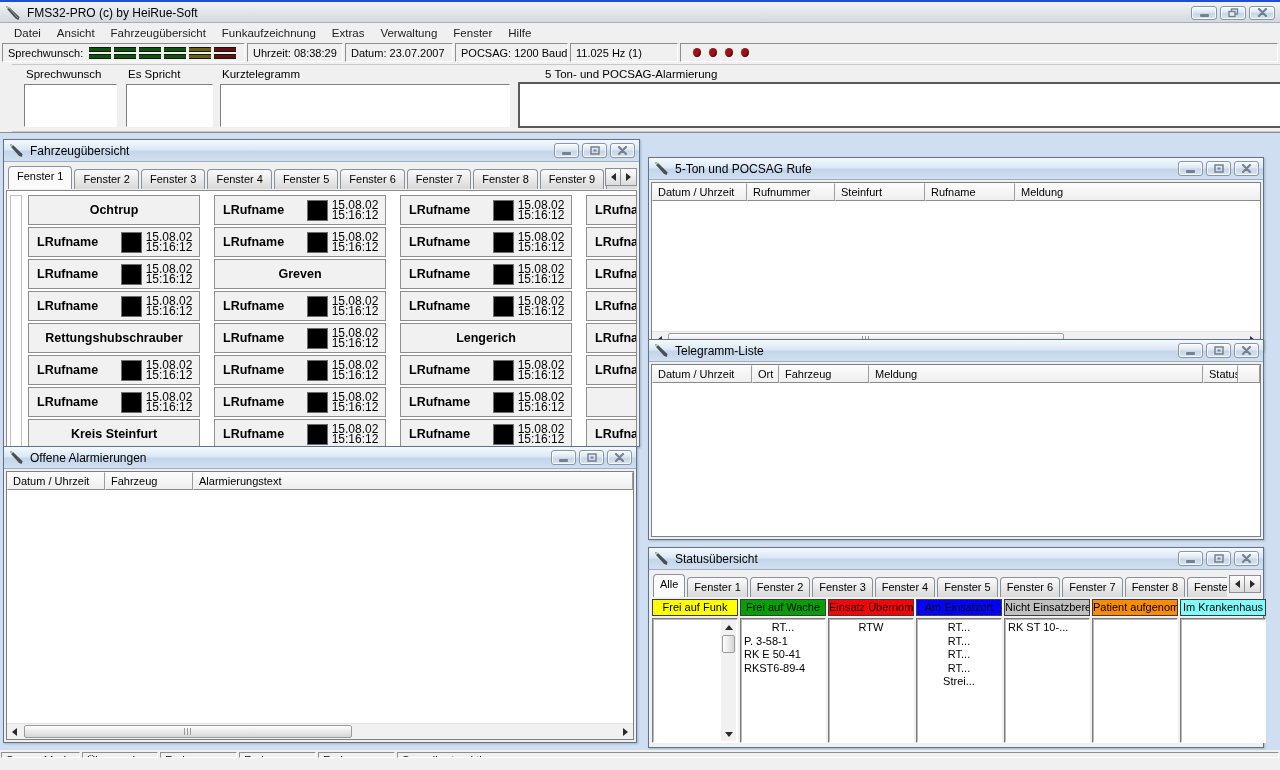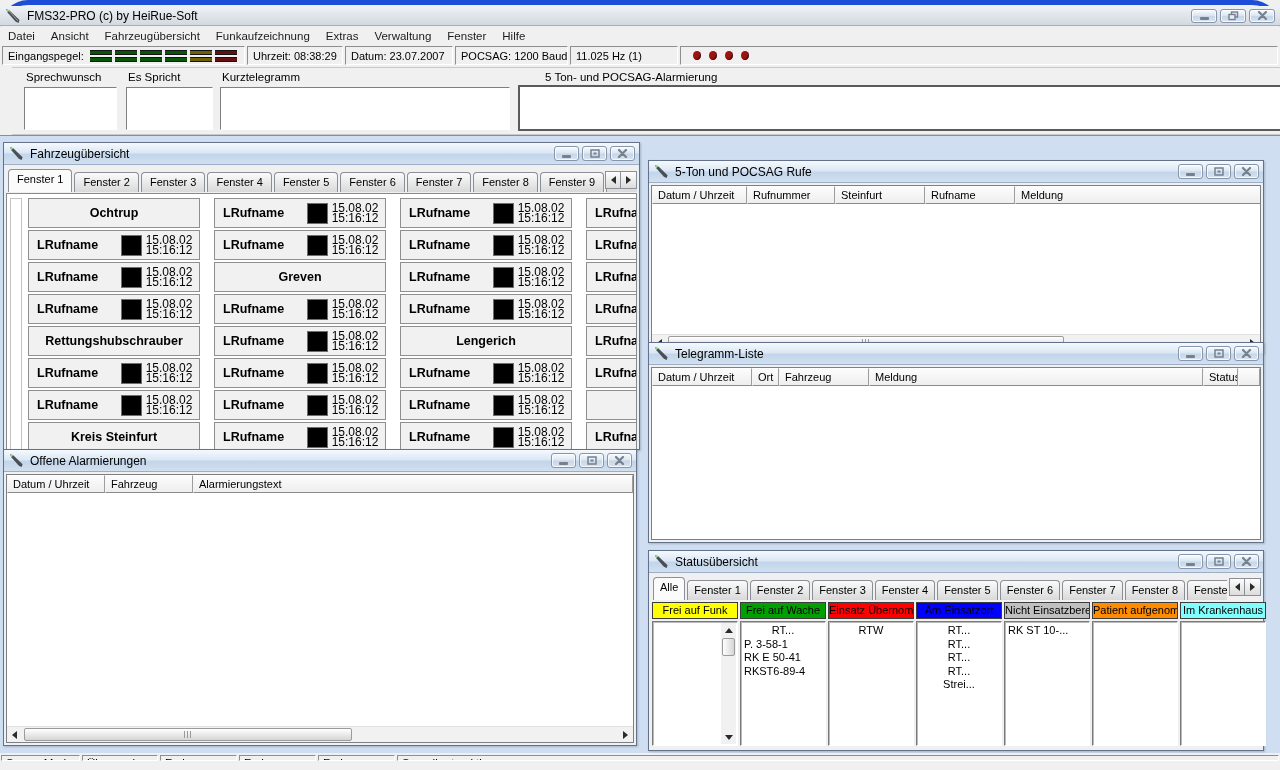--- a/index.html
+++ b/index.html
@@ -1,32 +1,32 @@
 <!DOCTYPE html>
 <html><head>
 <meta charset="utf-8">
 <style>
   * { box-sizing: border-box; margin: 0; padding: 0; }
   html,body { width:1280px; height:770px; overflow:hidden; }
   body { font-family:"Liberation Sans", sans-serif; font-size:11px; color:#000; background:#f0f0f0; }
-  #app { position:relative; width:1280px; height:770px; background:#f0f0f0; border-top:5px solid #1d4ed8;border-radius:28px; }
+  #app { position:relative; width:1280px; height:770px; background:#f0f0f0; border-top:2px solid #1d4ed8; }
 
   
   .main-titlebar { position:absolute; left:0; top:1px; width:100%; height:20px;
     background:linear-gradient(#eff2f5,#d3d9e0); border-bottom:1px solid #a8aeb6;
     display:flex; align-items:center; padding:0 5px; }
   .main-titlebar .title { font-size:12px; margin-left:6px; }
   .win-buttons { margin-left:auto; display:flex; gap:3px; }
   .wbtn { width:26px; height:14px; border:1px solid #8796ab; border-radius:3px;
     background:linear-gradient(#f8fbfe,#dde7f2 45%,#c7d6e8 55%,#d9e4f1);
     display:flex; align-items:center; justify-content:center; box-shadow:inset 0 0 0 1px rgba(255,255,255,.75); }
   .glyph-min { width:9px; height:3px; background:#76818f; border-radius:1px; margin-top:5px; }
 
   
-  .menu-bar { position:absolute; left:0; top:22px; width:100%; height:17px; display:flex; align-items:center; background:#f0f0f0; }
+  .menu-bar { position:absolute; left:0; top:22px; width:100%; height:17px; display:flex; align-items:center; padding-left:6px; background:#f0f0f0; }
   .menu-item { padding:1px 8px; font-size:11.5px; color:#1c1c1c; cursor:default; }
 
   
   .info-bar { position:absolute; left:0; top:40px; width:100%; height:21px; background:#f0f0f0; }
   .info-panel { position:absolute; top:1px; height:19px; border:1px solid; border-color:#8e8e8e #ffffff #ffffff #8e8e8e; background:#f0f0f0; display:flex; align-items:center; padding:0 5px; white-space:nowrap; }
   .level-meter { display:flex; gap:3px; margin-left:6px; }
   .meter-seg { display:flex; flex-direction:column; gap:2px; }
   .meter-bar { width:22px; height:5px; border-top:1px solid #141414; border-bottom:1px solid #141414; }
   .sig-dot { width:8px; height:9px; border-radius:50%; margin-right:8px; box-shadow:inset -1px -1px 1px rgba(0,0,0,.5); }
 
@@ -148,21 +148,21 @@
       <div class="menu-item">Fahrzeugübersicht</div>
       <div class="menu-item">Funkaufzeichnung</div>
       <div class="menu-item">Extras</div>
       <div class="menu-item">Verwaltung</div>
       <div class="menu-item">Fenster</div>
       <div class="menu-item">Hilfe</div>
     </div>
 
   <div class="info-bar">
     <div class="info-panel" style="left:2px; width:243px;">
-      <span>Eingangspegel:</span>
+      <span>Sprechwunsch:</span>
       <div class="level-meter">
           <div class="meter-seg">
             <div class="meter-bar" style="background: rgb(11, 85, 11);"></div>
             <div class="meter-bar" style="background: rgb(11, 85, 11);"></div>
           </div>
           <div class="meter-seg">
             <div class="meter-bar" style="background: rgb(11, 85, 11);"></div>
             <div class="meter-bar" style="background: rgb(11, 85, 11);"></div>
           </div>
           <div class="meter-seg">

